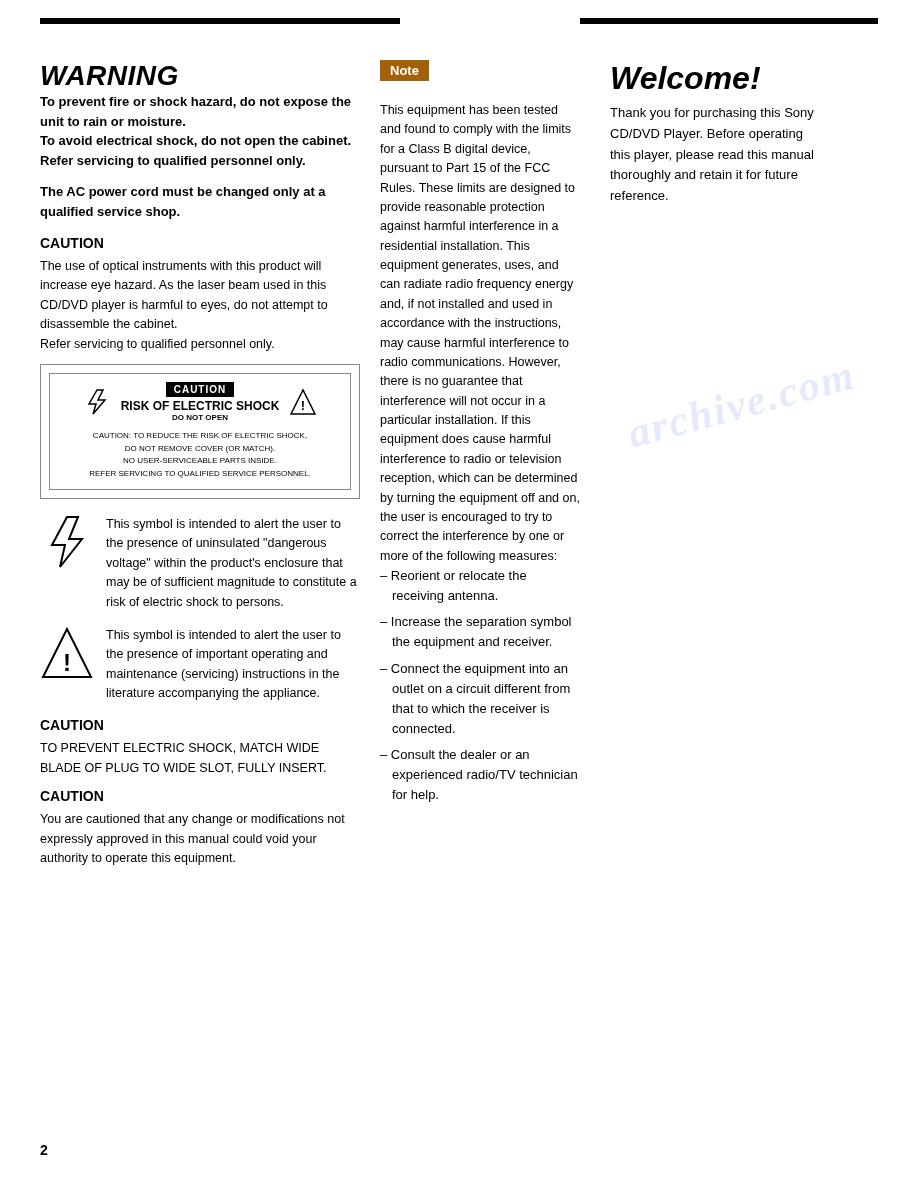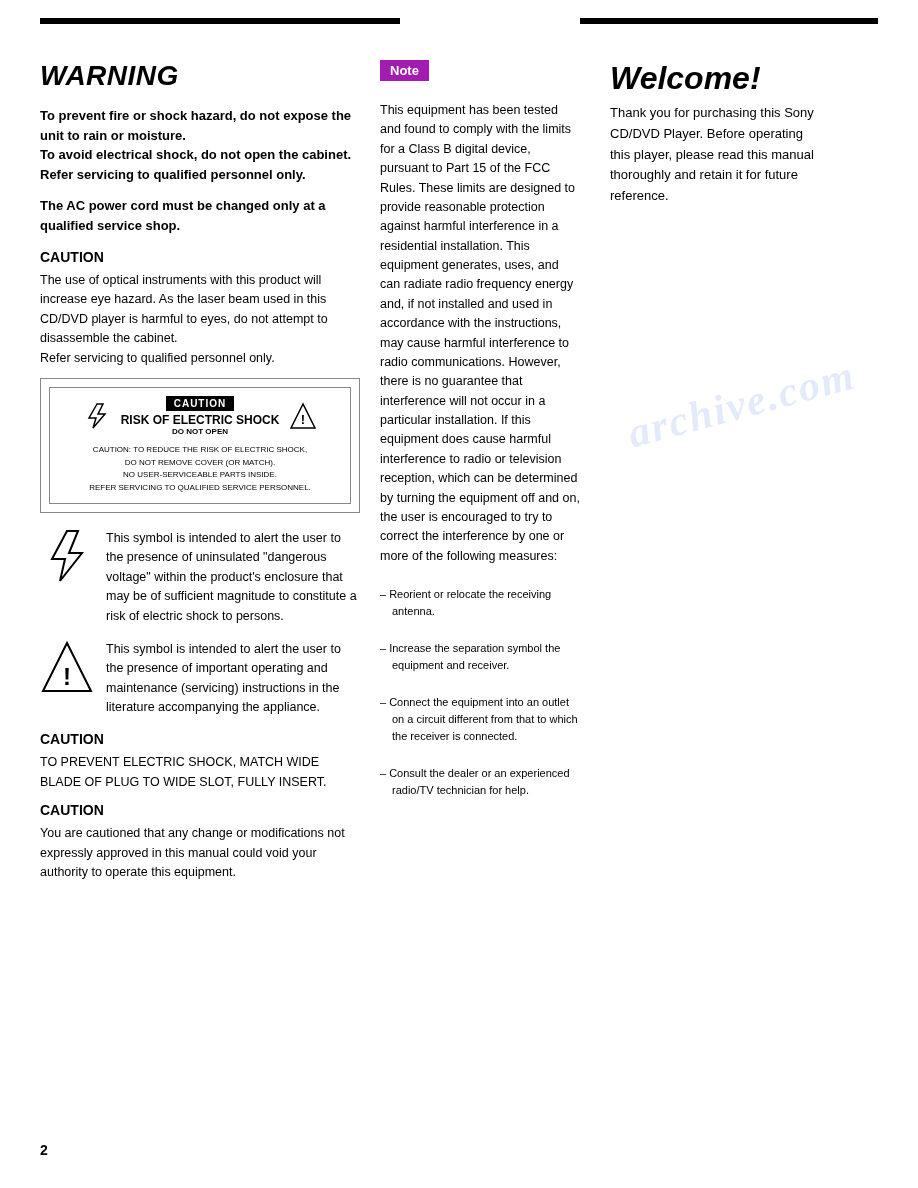--- a/index.html
+++ b/index.html
@@ -56,21 +56,21 @@
     .col-right {
       width: 220px;
       padding-left: 10px;
       flex-shrink: 0;
     }
 
     h1.warning {
       font-size: 28px;
       font-weight: 900;
       font-style: italic;
-      margin-bottom: 14px;
+      margin-bottom: 0;
       letter-spacing: 0.5px;
     }
     h1.welcome {
       font-size: 32px;
       font-weight: 900;
       font-style: italic;
       margin-bottom: 6px;
     }
     .warning-text {
       font-weight: bold;
@@ -149,44 +149,43 @@
       flex-shrink: 0;
       width: 54px;
       height: 54px;
     }
     .symbol-text {
       font-size: 12.5px;
       line-height: 1.55;
     }
     
     .note-box {
-      background: #a21caf;
+      background: #a16207;
       color: #fff;
       font-weight: bold;
       font-size: 13px;
       padding: 3px 10px;
       display: inline-block;
       margin-bottom: 10px;
     }
     .note-text {
       font-size: 12.5px;
       line-height: 1.55;
     }
     .bullet-list {
       list-style: none;
       padding: 0;
       margin: 0;
     }
     .bullet-list li {
-      font-size: 11px;
+      font-size: 13px;
       line-height: 1.55;
       margin-bottom: 6px;
       padding-left: 12px;
       text-indent: -12px;
-      margin-top: 20px;
     }
     .welcome-text {
       font-size: 13px;
       line-height: 1.6;
     }
     
     .watermark {
       position: absolute;
       top: 380px;
       right: 60px;

